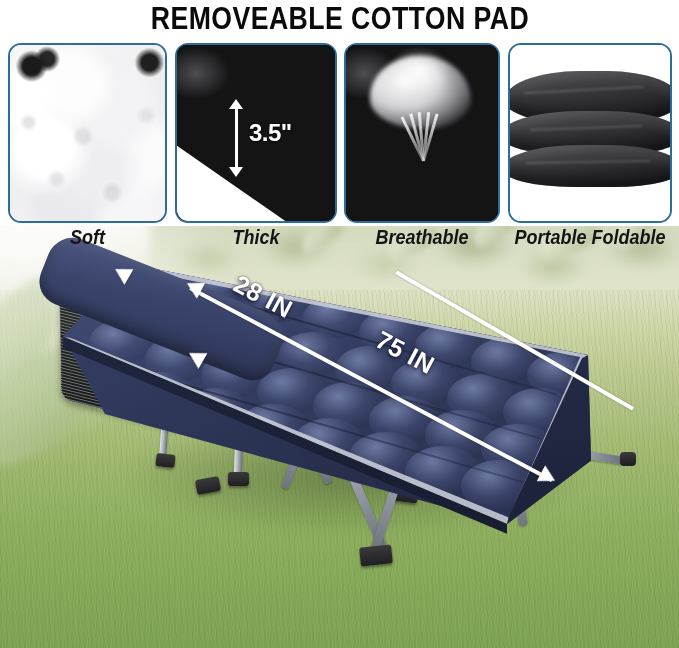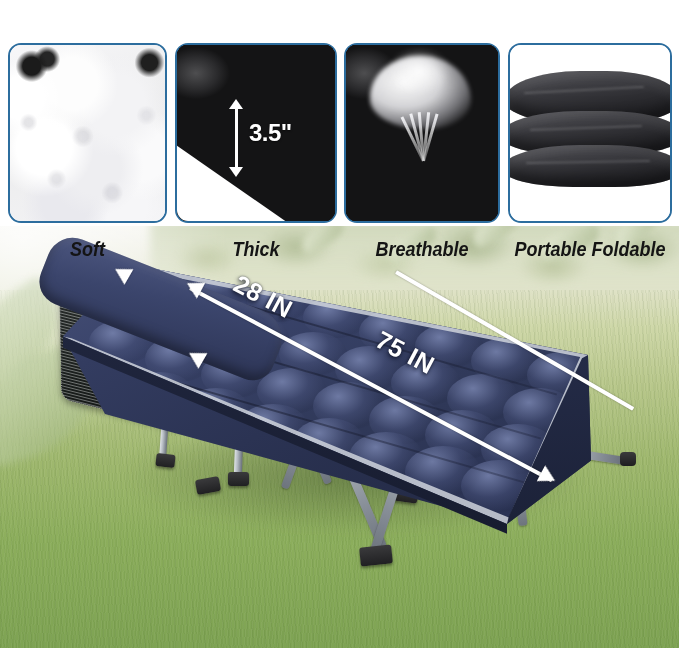--- a/index.html
+++ b/index.html
@@ -124,21 +124,21 @@
     position:absolute; border-radius: 46% 44% 40% 42% / 60% 58% 44% 46%;
     background: linear-gradient(172deg, #5b5b60 0%, #3d3d42 30%, #2a2a2e 64%, #1b1b1f 100%);
     box-shadow: inset 0 6px 14px rgba(255,255,255,.10), inset 0 -8px 16px rgba(0,0,0,.5);
   }
   .fold-crease {
     position:absolute; height:2px; background:rgba(255,255,255,.16);
     border-radius:2px; filter: blur(.8px);
   }
 
   
-  .caption-row { position:absolute; left:0; top:226px; width:679px; height:30px; z-index:19;margin-top:12px; }
+  .caption-row { position:absolute; left:0; top:226px; width:679px; height:30px; z-index:19; }
   .caption {
     position:absolute; top:0; text-align:center;
     font-family:"Liberation Sans Narrow","Liberation Sans",sans-serif;
     font-weight:700; font-style:italic; font-size:20px; color:#141414;
     white-space:nowrap; transform: scaleX(0.9); transform-origin: center top;
   }
 
   
   .scene { position:absolute; left:0; top:186px; width:679px; height:462px; overflow:hidden; }
   .sky {
@@ -462,14 +462,17 @@
     </div>
   </div>
 
   <div class="caption-row">
     <div class="caption" style="left:8px; width:159px;">Soft</div>
     <div class="caption" style="left:175px; width:162px;">Thick</div>
     <div class="caption" style="left:344px; width:156px;">Breathable</div>
     <div class="caption" style="left:504px; width:172px;">Portable Foldable</div>
   </div>
 
+  <div class="title-bar">
+    <div class="title-text">REMOVEABLE COTTON PAD</div>
+  </div>
 
 </div>
 
 </body></html>

